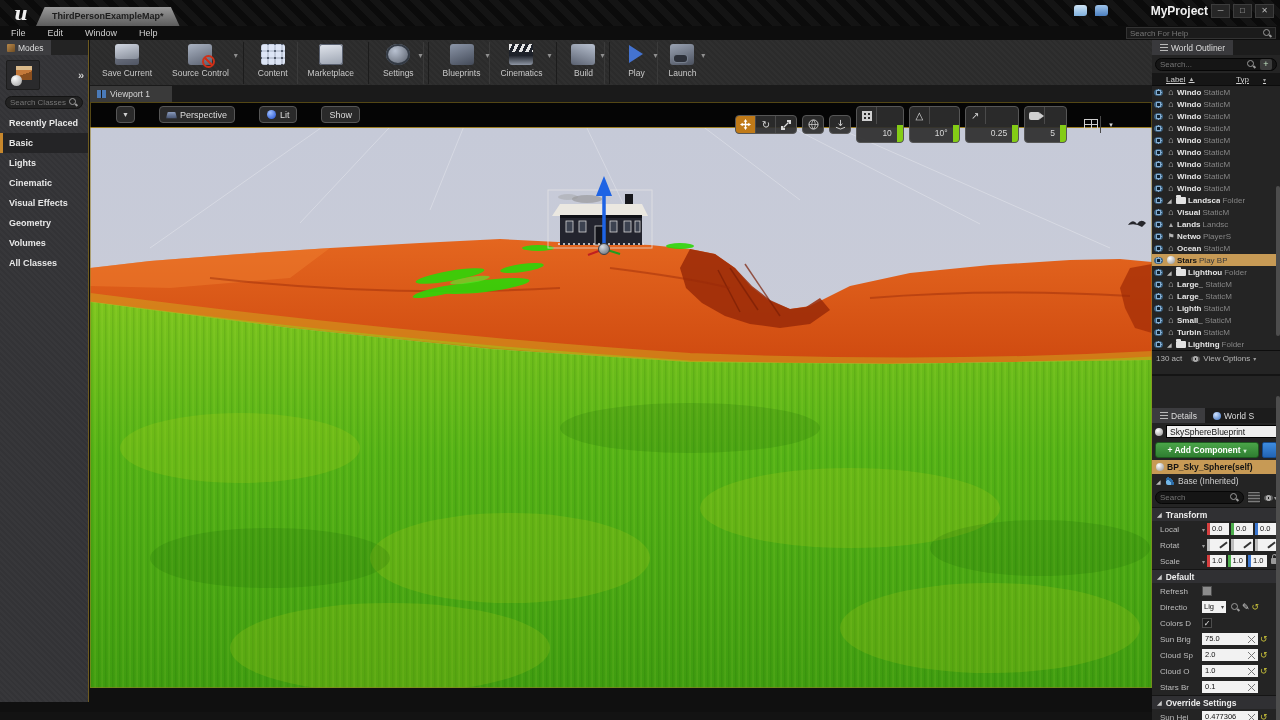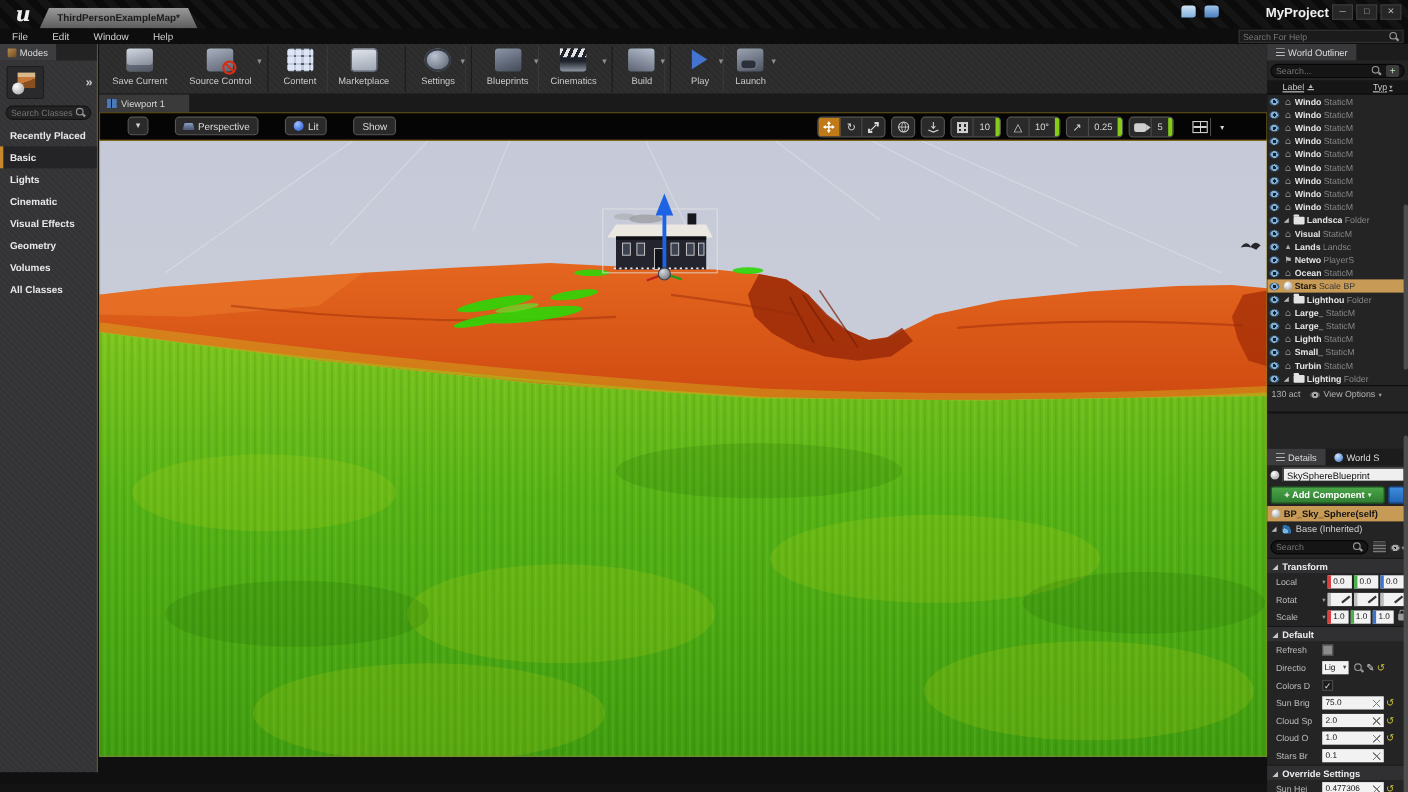--- a/index.html
+++ b/index.html
@@ -92,21 +92,21 @@
     font-size:9px;display:flex;align-items:center;gap:4px;padding:0 7px;margin-left:18px;}
   .vbtn.small{padding:0 5px;}
   .lit-sphere{width:9px;height:9px;border-radius:50%;background:radial-gradient(circle at 35% 30%,#9fc0ff,#1d4dd0);}
   .persp-icon{width:9px;height:7px;background:linear-gradient(#8fa0c0,#4c5a78);border-radius:1px;transform:perspective(10px) rotateX(30deg);}
   .varrow{color:#cfcfcf;font-size:7px;}
   .vp-right-ctrls{position:absolute;right:30px;top:4px;display:flex;gap:5px;z-index:6;align-items:center;}
   .vgroup{display:flex;background:rgba(46,46,46,.92);border:1px solid #565656;border-radius:4px;overflow:hidden;}
   .vtool{width:20px;height:17px;display:flex;align-items:center;justify-content:center;color:#d8d8d8;font-size:10px;border-right:1px solid #4a4a4a;}
   .vtool:last-child{border-right:none;}
   .vtool.on{background:#c07a18;color:#fff;}
-  .vval{padding:0 5px;height:17px;line-height:17px;font-size:8.5px;color:#d8d8d8;border-right:4px solid #84cc16;}
+  .vval{padding:0 5px;height:17px;line-height:17px;font-size:8.5px;color:#d8d8d8;border-right:6px solid #84cc16;margin-top:18px;}
   .gridglyph{width:10px;height:10px;background:repeating-linear-gradient(90deg,#cfcfcf 0 2px,transparent 2px 4px),repeating-linear-gradient(0deg,#cfcfcf 0 2px,transparent 2px 4px);}
   .camglyph{position:relative;width:11px;height:8px;background:#cfcfcf;border-radius:2px;}
   .camglyph::after{content:'';position:absolute;right:-4px;top:1px;border-left:4px solid #cfcfcf;border-top:3px solid transparent;border-bottom:3px solid transparent;}
   .layoutglyph{width:14px;height:11px;border:1px solid #cfcfcf;
     background:linear-gradient(90deg,transparent 6px,#cfcfcf 6px 7px,transparent 7px),linear-gradient(0deg,transparent 4px,#cfcfcf 4px 5px,transparent 5px);}
   .scene{position:absolute;left:0;top:26px;width:1062px;height:560px;}
   .vp-border{position:absolute;inset:0;border:1px solid rgba(150,125,35,.55);pointer-events:none;z-index:7;}
 
   .seqbar{position:absolute;left:90px;top:688px;width:1062px;height:24px;background:#070707;
     display:flex;align-items:center;justify-content:center;}
@@ -116,21 +116,21 @@
   
   .rightcol{position:absolute;left:1152px;top:40px;width:128px;height:680px;background:#242424;}
   .out-tabrow{height:15px;background:#1c1c1c;display:flex;}
   .out-tab{background:#39393c;display:flex;align-items:center;gap:3px;padding:0 8px;font-size:8.5px;color:#ddd;}
   .list-icon{width:8px;height:7px;background:repeating-linear-gradient(0deg,#b9b9b9 0 1px,transparent 1px 3px);}
   .out-search{margin:3px 3px 2px;height:13px;background:#151515;border:1px solid #060606;border-radius:7px;display:flex;align-items:center;padding:0 4px;gap:2px;}
   .out-search input{flex:1;width:40px;background:transparent;border:none;outline:none;color:#8b8b8b;font-size:8px;}
   .plusbtn{width:12px;height:11px;background:#3c3c3c;border-radius:2px;color:#bfe0bf;font-size:9px;line-height:11px;text-align:center;margin-left:2px;}
   .out-header{height:13px;background:#161616;display:flex;align-items:center;font-size:8px;color:#cfcfcf;padding:0 4px 0 14px;border-bottom:1px solid #0c0c0c;text-decoration:underline;}
   .sortarrow{font-size:6px;color:#b5b5b5;margin-left:3px;}
-  .out-typ{margin-left:auto;margin-right:10px;display:flex;align-items:center;gap:2px;}
+  .out-typ{margin-left:auto;margin-right:10px;display:flex;align-items:center;gap:14px;}
   .out-rows{position:relative;height:264px;overflow:hidden;}
   .orow{display:flex;align-items:center;height:12px;gap:2px;padding:0 2px;font-size:8px;white-space:nowrap;}
   .orow .eye{width:9px;height:7px;border-radius:50%;flex:none;
     background:radial-gradient(circle at 50% 50%,#10212e 0 1.5px,#86add0 1.5px 3px,#3c6484 3px);}
   .ind{width:9px;flex:none;}
   .fold-arrow{display:none;width:7px;color:#b8b8b8;font-size:6px;flex:none;}
   .fold-arrow.show{display:inline-block;}
   .ricon{flex:none;display:inline-block;}
   .icon-house{width:8px;text-align:center;color:#c9c9c9;font-size:9px;line-height:10px;}
   .icon-house::before{content:"⌂";}
@@ -684,21 +684,21 @@
             <span class="rlabel">Ocean</span>
             <span class="rtype">StaticM</span>
           </div>
 
           <div class="orow sel">
             <span class="eye"></span>
             <span class="ind" style="width:0;"></span>
 
             <span class="ricon icon-sphere"></span>
             <span class="rlabel">Stars</span>
-            <span class="rtype">Scale BP</span>
+            <span class="rtype">Play BP</span>
           </div>
 
           <div class="orow">
             <span class="eye"></span>
             <span class="ind" style="width:0;"></span>
             <span class="fold-arrow show">◢</span>
             <span class="ricon icon-folder"></span>
             <span class="rlabel">Lighthou</span>
             <span class="rtype">Folder</span>
           </div>

